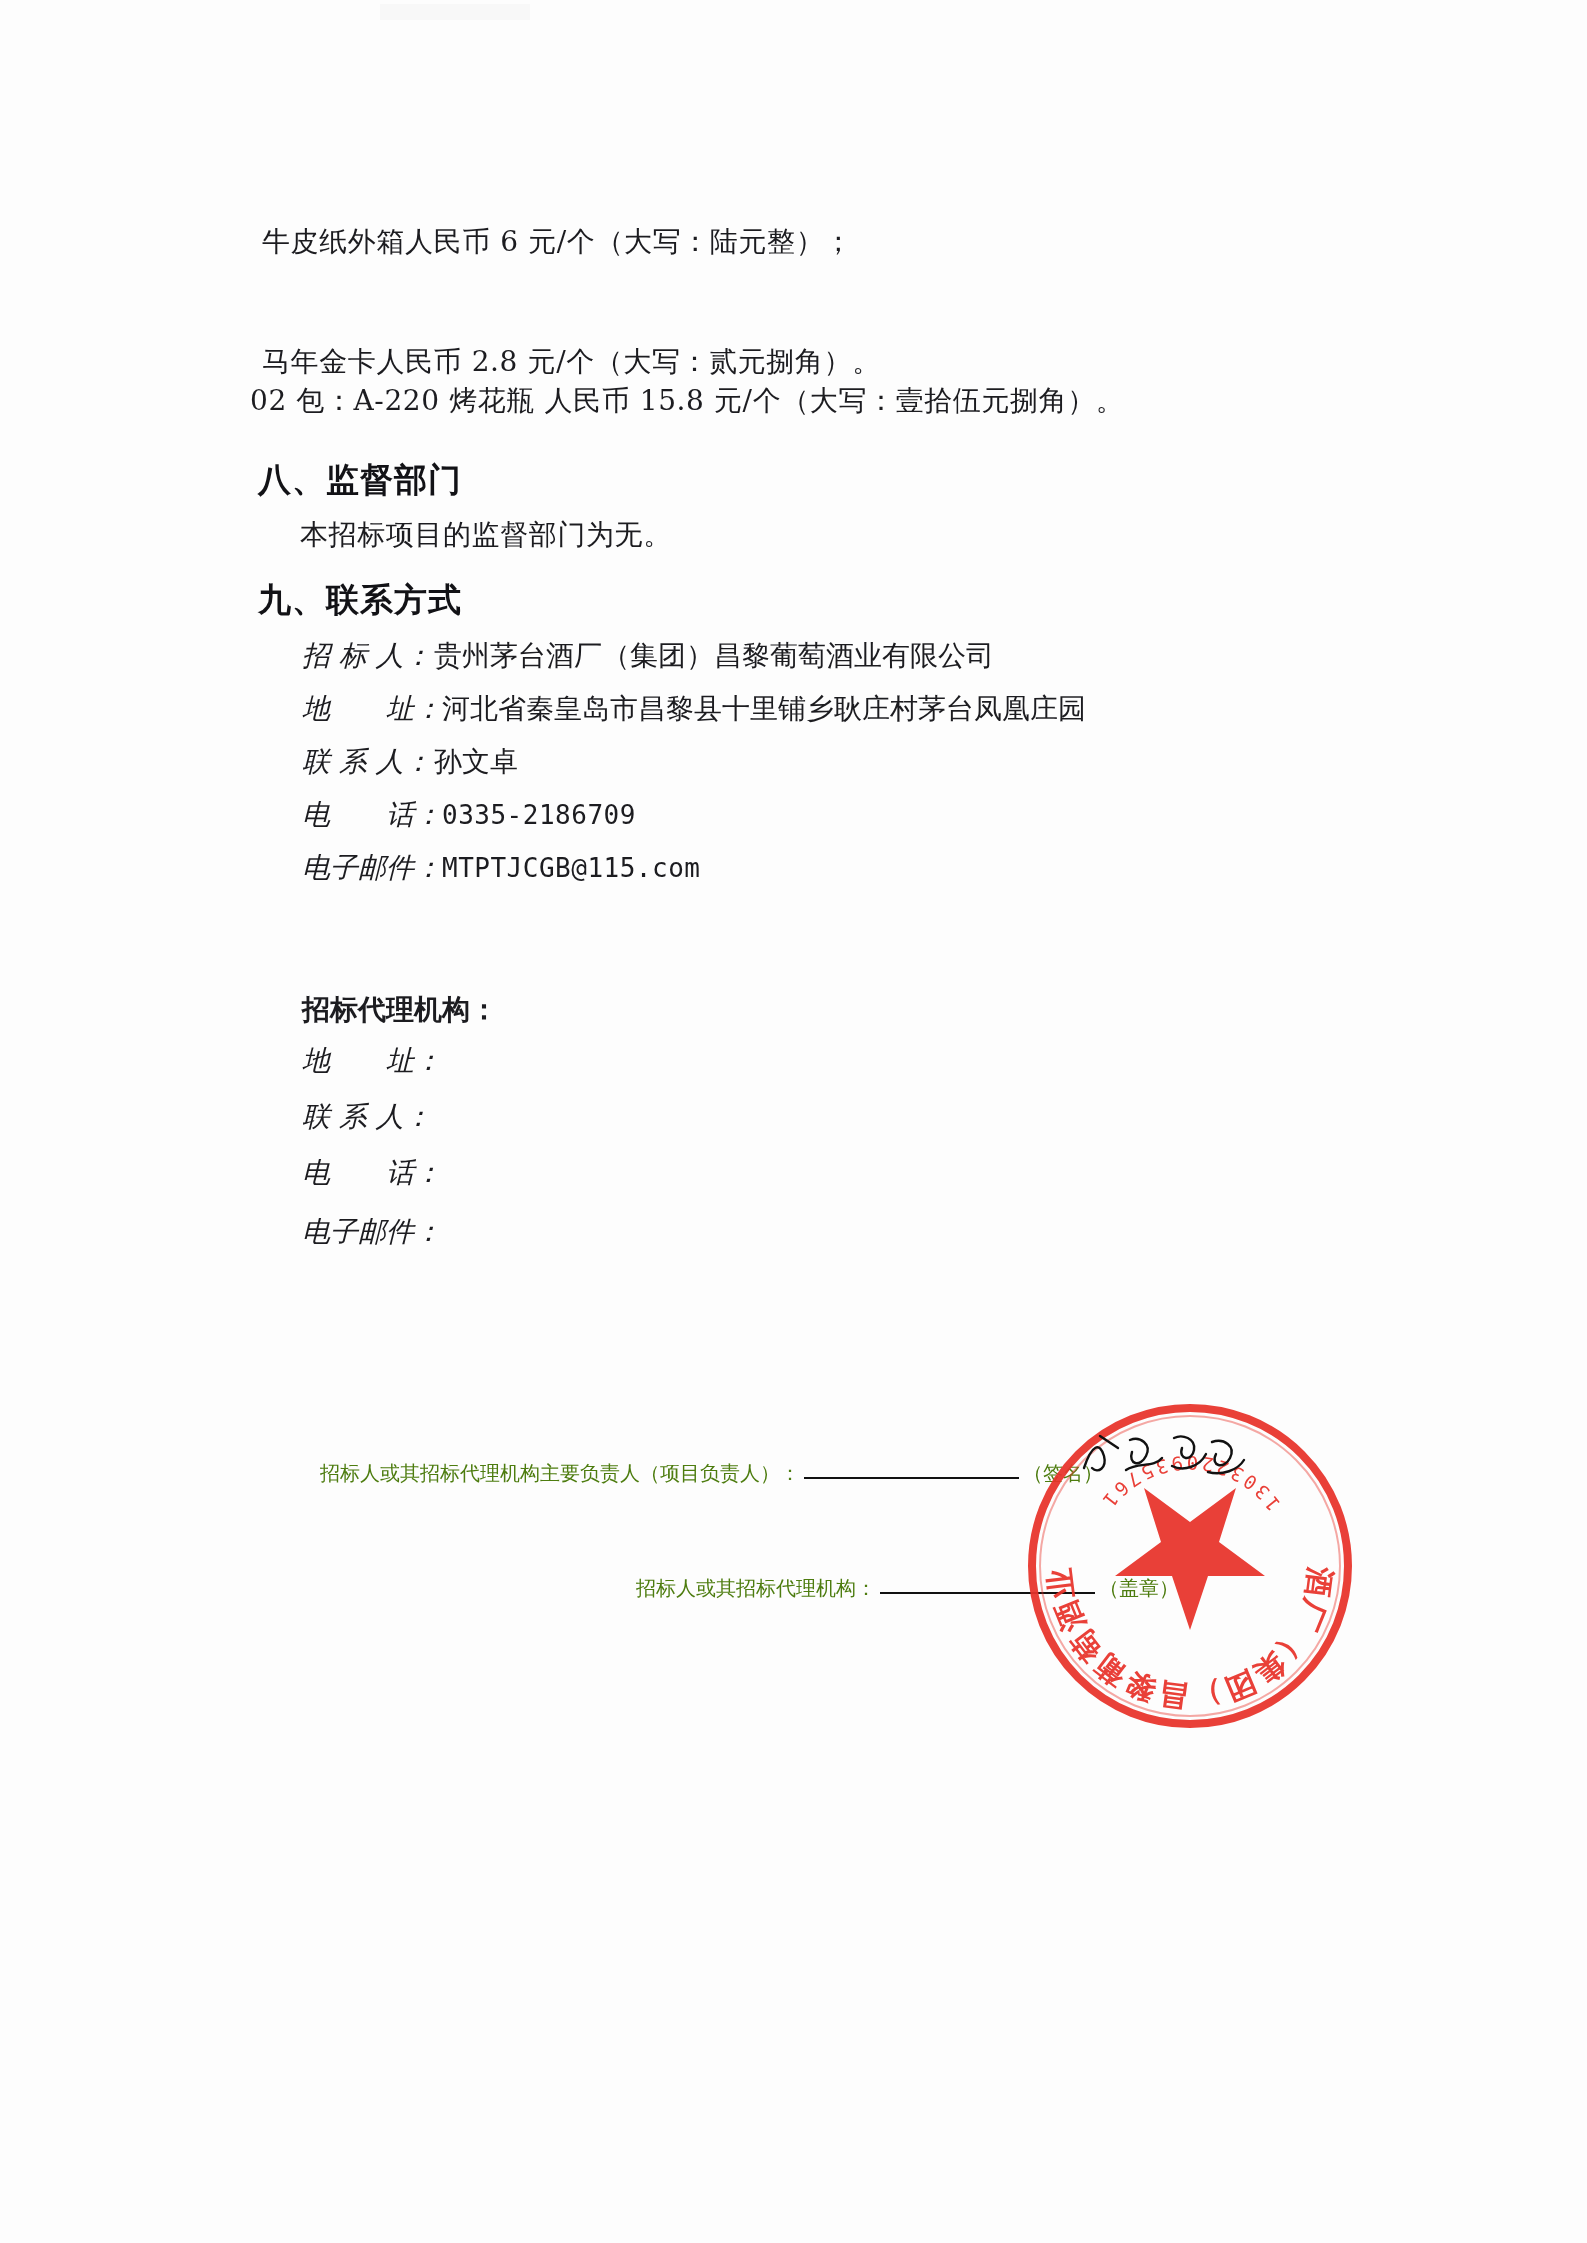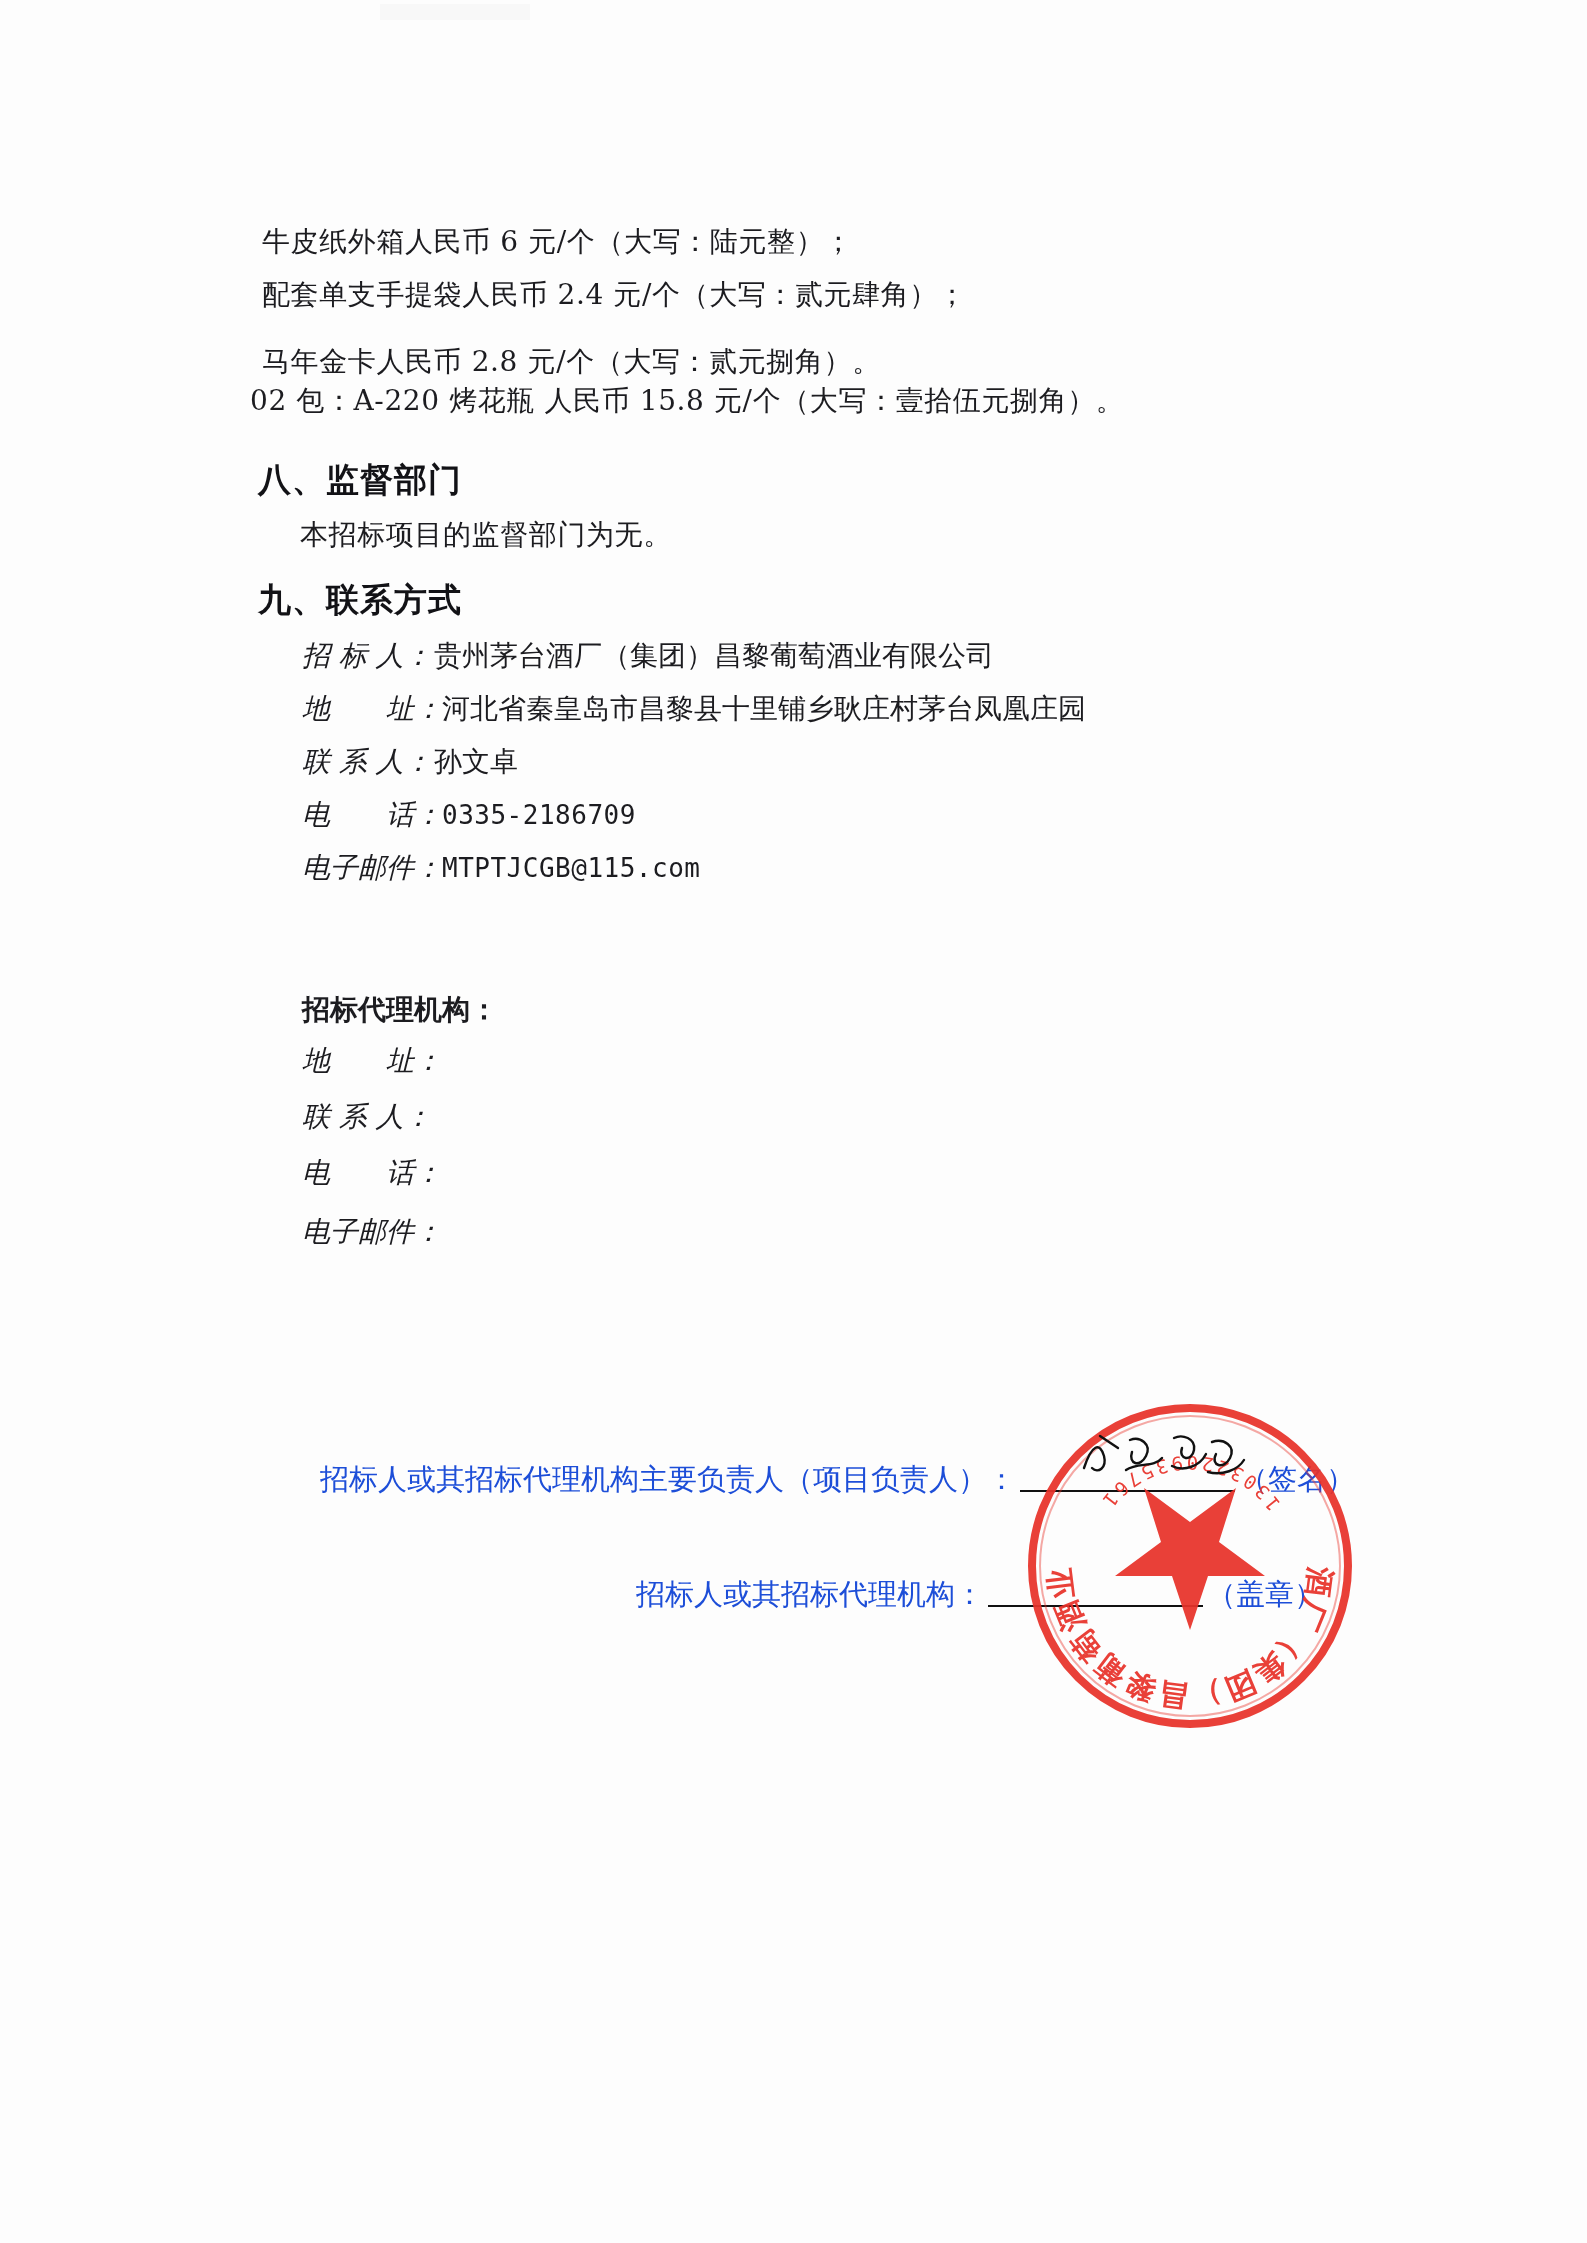--- a/index.html
+++ b/index.html
@@ -59,25 +59,25 @@
   }
   .mono {
     font-family: "DejaVu Sans Mono", "Liberation Mono", monospace;
     font-size: 26px;
     letter-spacing: 0.5px;
   }
 
   
   .sig-row {
     position: absolute;
-    font-size: 29px;
+    font-size: 20px;
     white-space: nowrap;
     display: flex;
     align-items: flex-end;
-    color: #1d4ed8;
+    color: #4d7c0f;
   }
   .sig-rule {
     display: inline-block;
     width: 215px;
     border-bottom: 2px solid #111;
     margin: 0 4px 8px 4px;
     height: 1px;
   }
 
   
@@ -106,21 +106,20 @@
 </style>
 </head>
 <body>
 
 <div class="page">
 
   <div class="scan-artifact"></div>
 
   <div class="body-line" style="left:262px; top:228px;">牛皮纸外箱人民币 6 元/个（大写：陆元整）；</div>
 
-  <div class="body-line" style="left:262px; top:281px;">配套单支手提袋人民币 2.4 元/个（大写：贰元肆角）；</div>
 
   <div class="body-line" style="left:262px; top:348px;">马年金卡人民币 2.8 元/个（大写：贰元捌角）。</div>
 
   <div class="body-line" style="left:250px; top:387px;">02 包：A-220 烤花瓶  人民币 15.8 元/个（大写：壹拾伍元捌角）。</div>
 
   <div class="heading" style="left:258px; top:458px;">八、监督部门</div>
 
   <div class="body-line" style="left:300px; top:521px;">本招标项目的监督部门为无。</div>
 
   <div class="heading" style="left:258px; top:578px;">九、联系方式</div>

